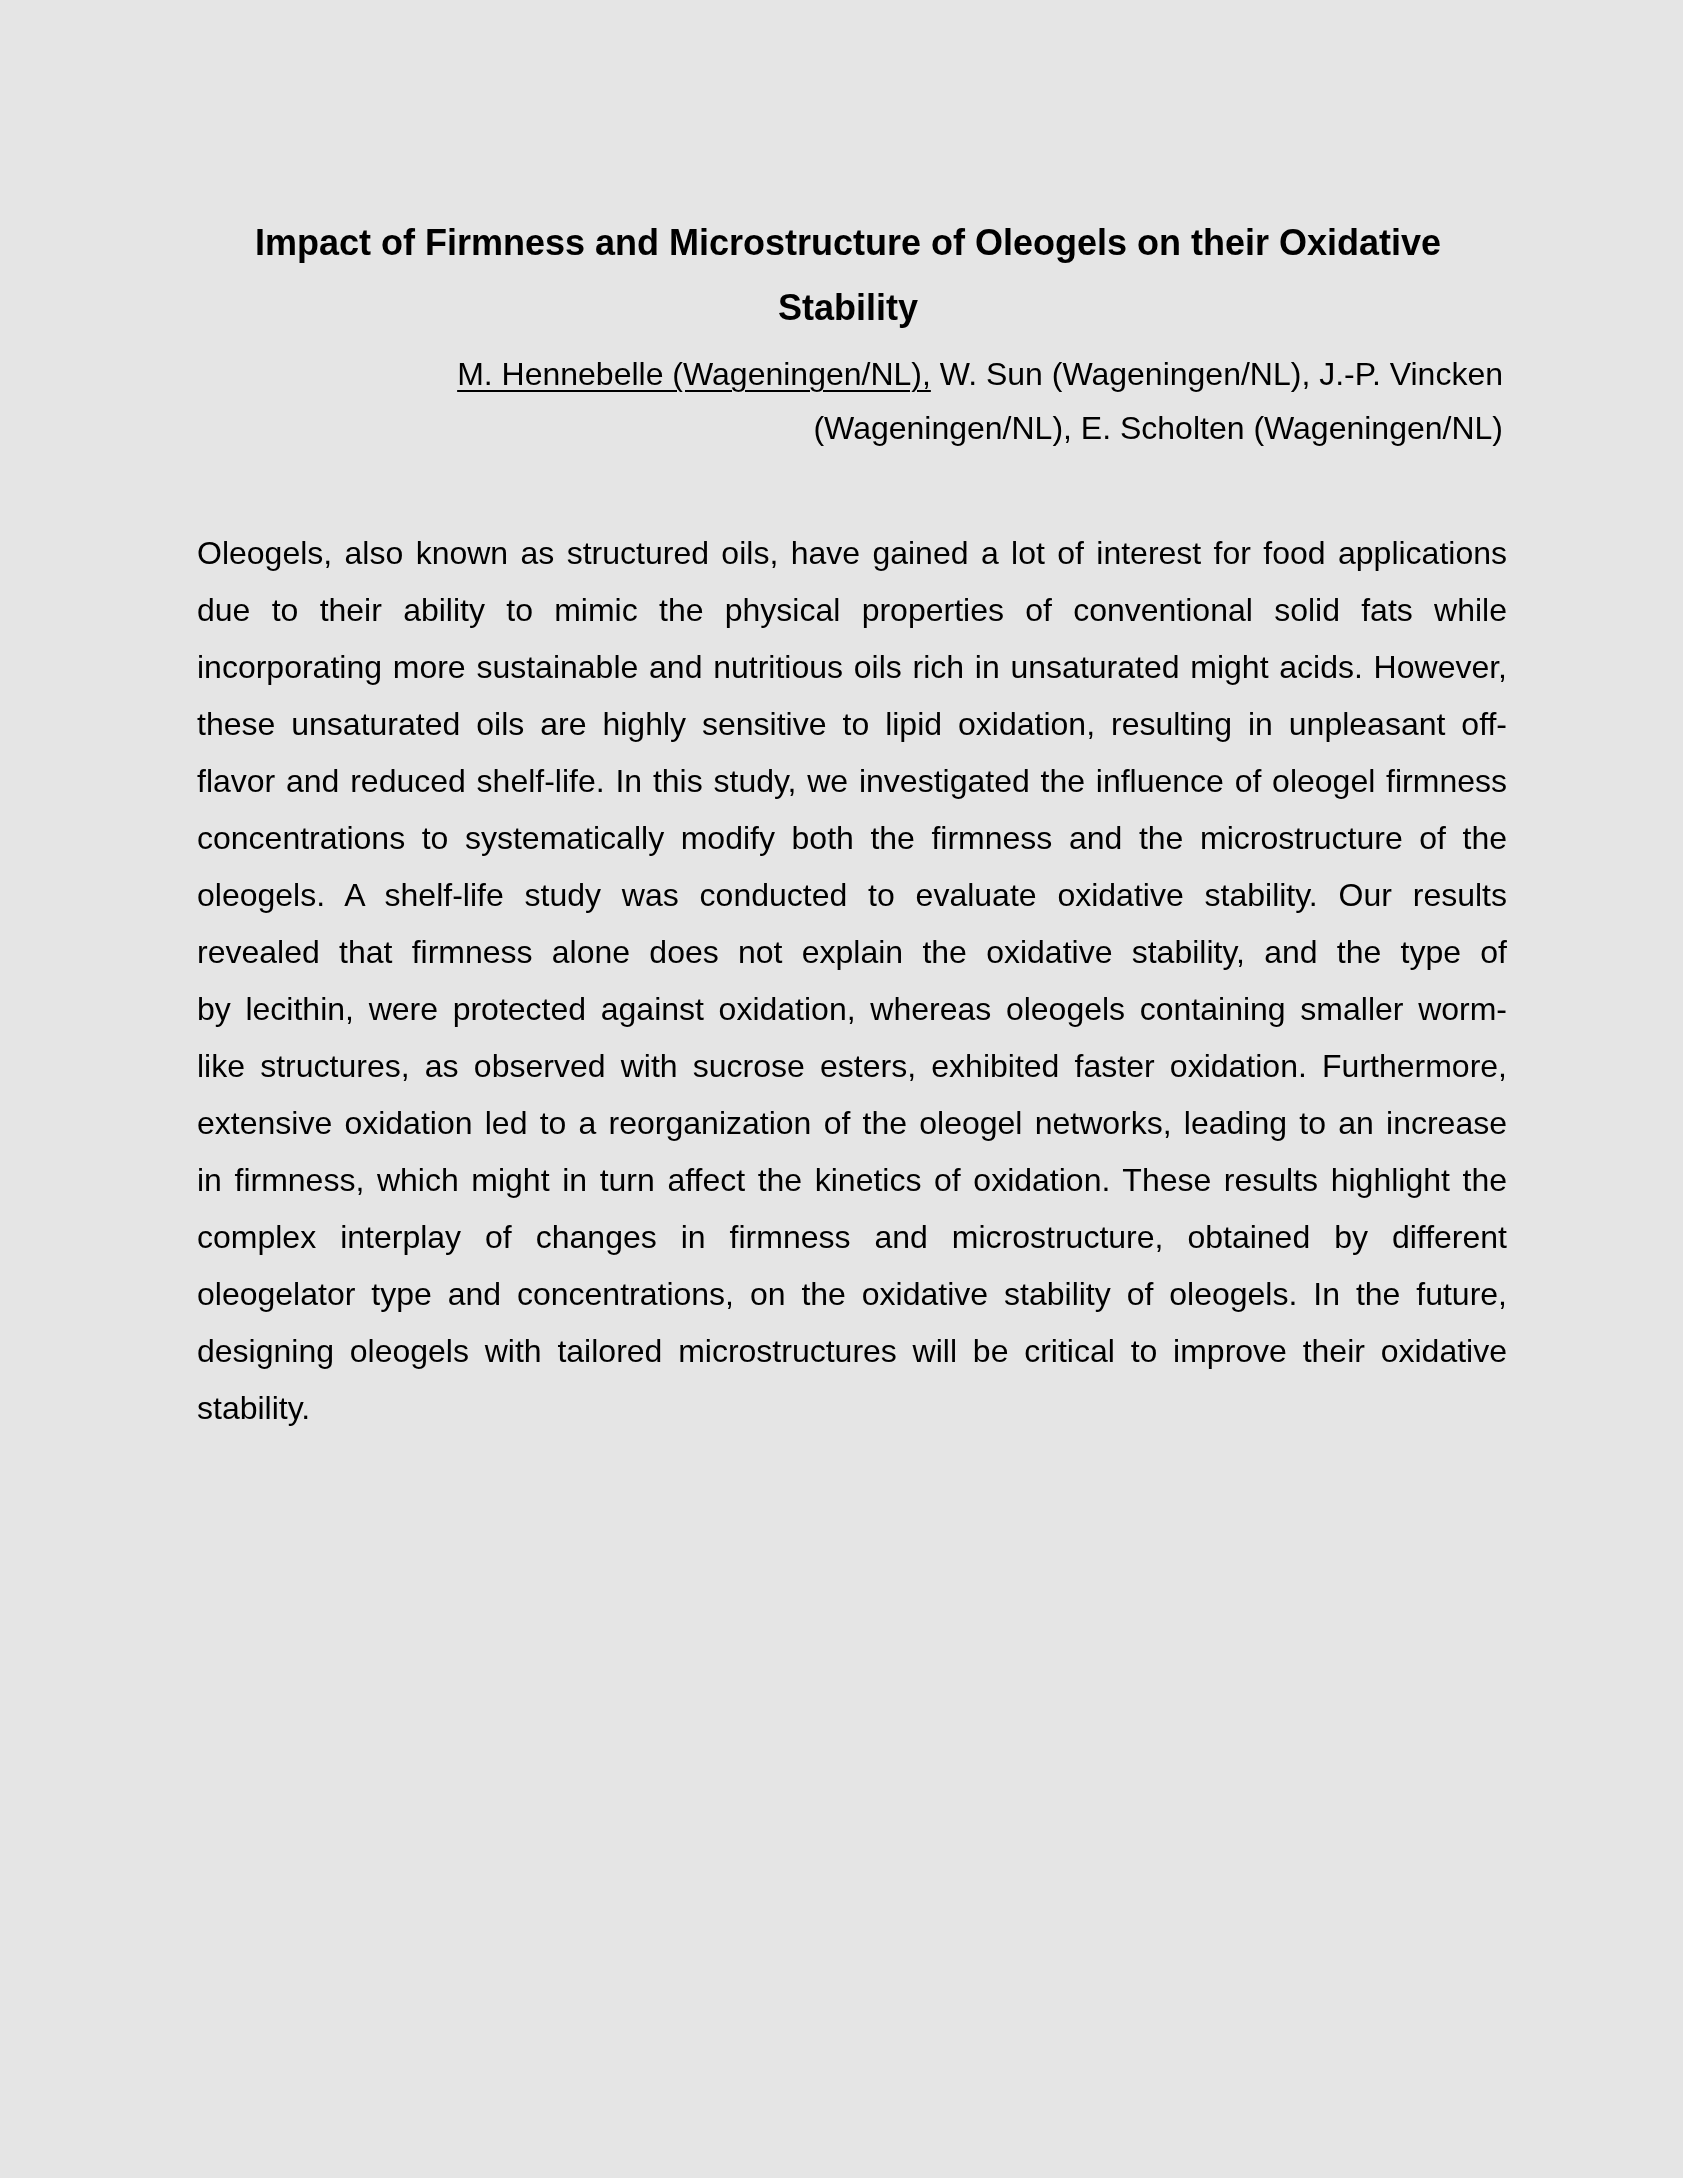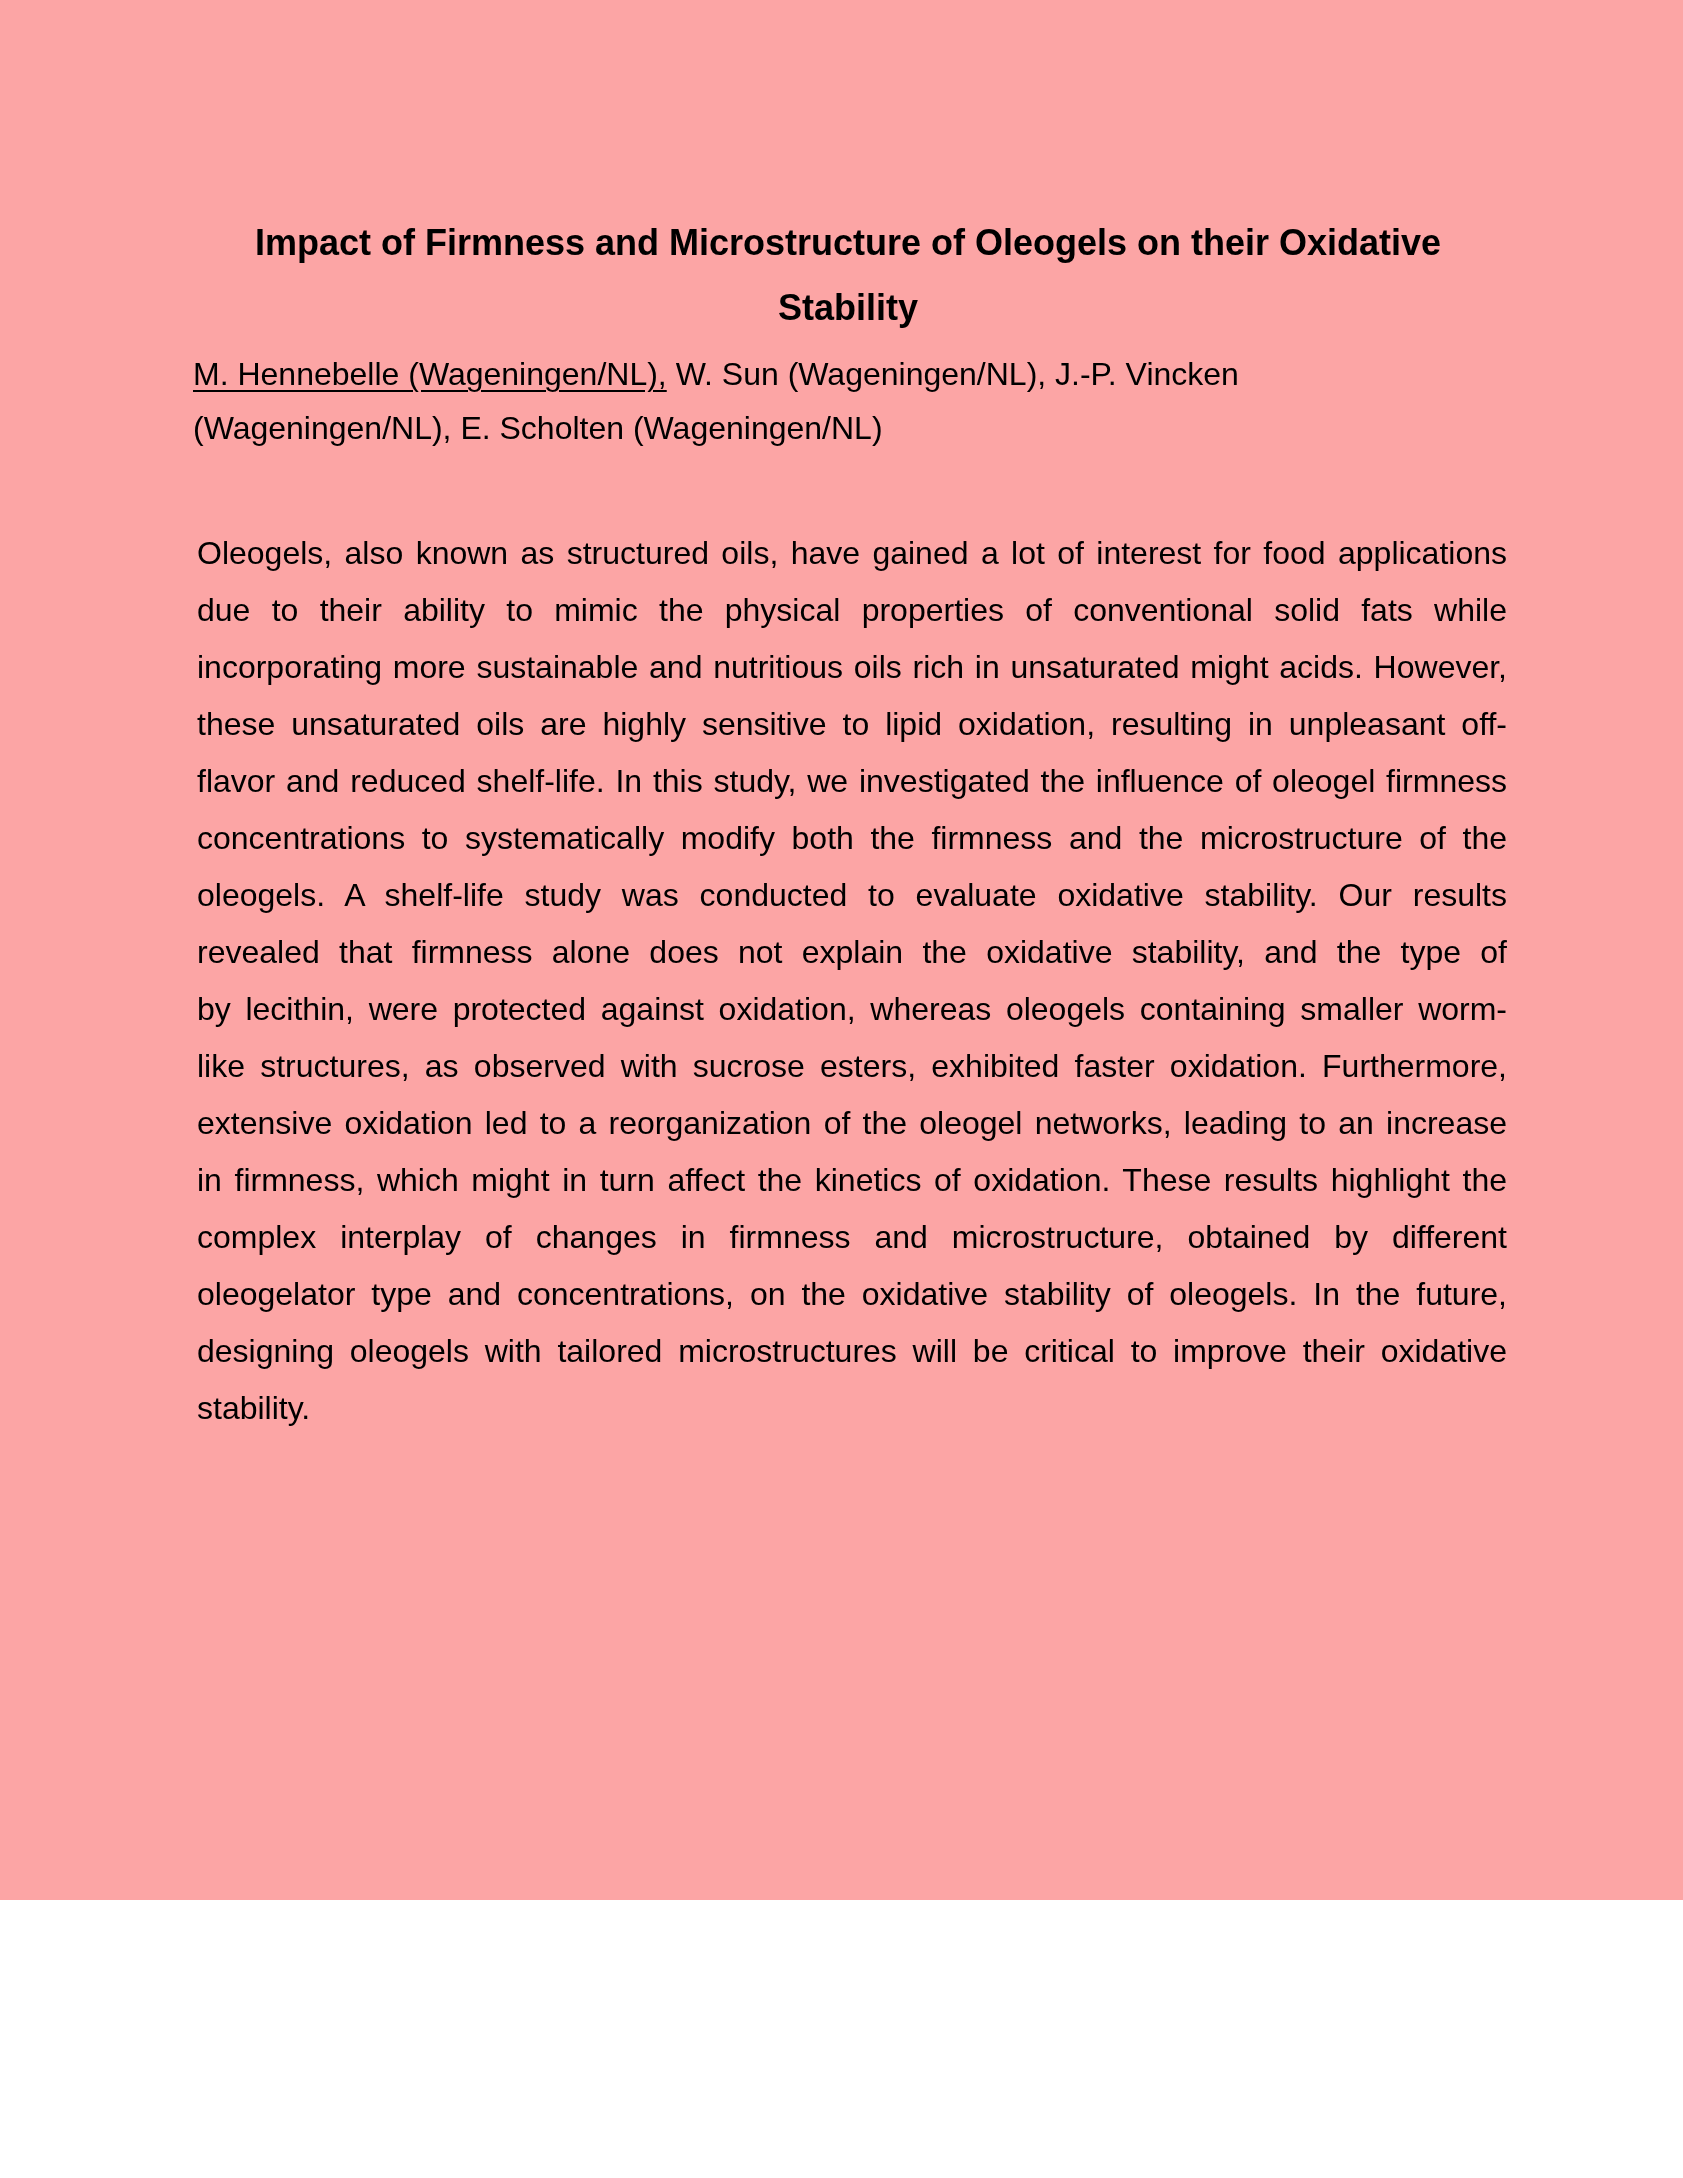--- a/index.html
+++ b/index.html
@@ -13,42 +13,42 @@
       position: relative;
       overflow: hidden;
       color: #000000;
       font-family: "Liberation Sans", sans-serif;
     }
     .page {
       position: absolute;
       left: 0;
       top: 0;
       width: 1683px;
-      height: 1900px;
-      background: #fca5a5;
+      height: 2178px;
+      background: #e5e5e5;
     }
     .title {
       position: absolute;
       left: 193px;
       width: 1310px;
       top: 210px;
       margin: 0;
       text-align: center;
       font-weight: bold;
       font-size: 36px;
       line-height: 65px;
       letter-spacing: 0px;
     }
     .authors {
       position: absolute;
       left: 193px;
       width: 1310px;
       top: 347px;
       margin: 0;
-      text-align: left;
+      text-align: right;
       font-size: 32px;
       line-height: 54px;
     }
     .presenting {
       text-decoration: underline;
       text-decoration-thickness: 2px;
       text-underline-offset: 5px;
     }
     .abstract {
       position: absolute;

